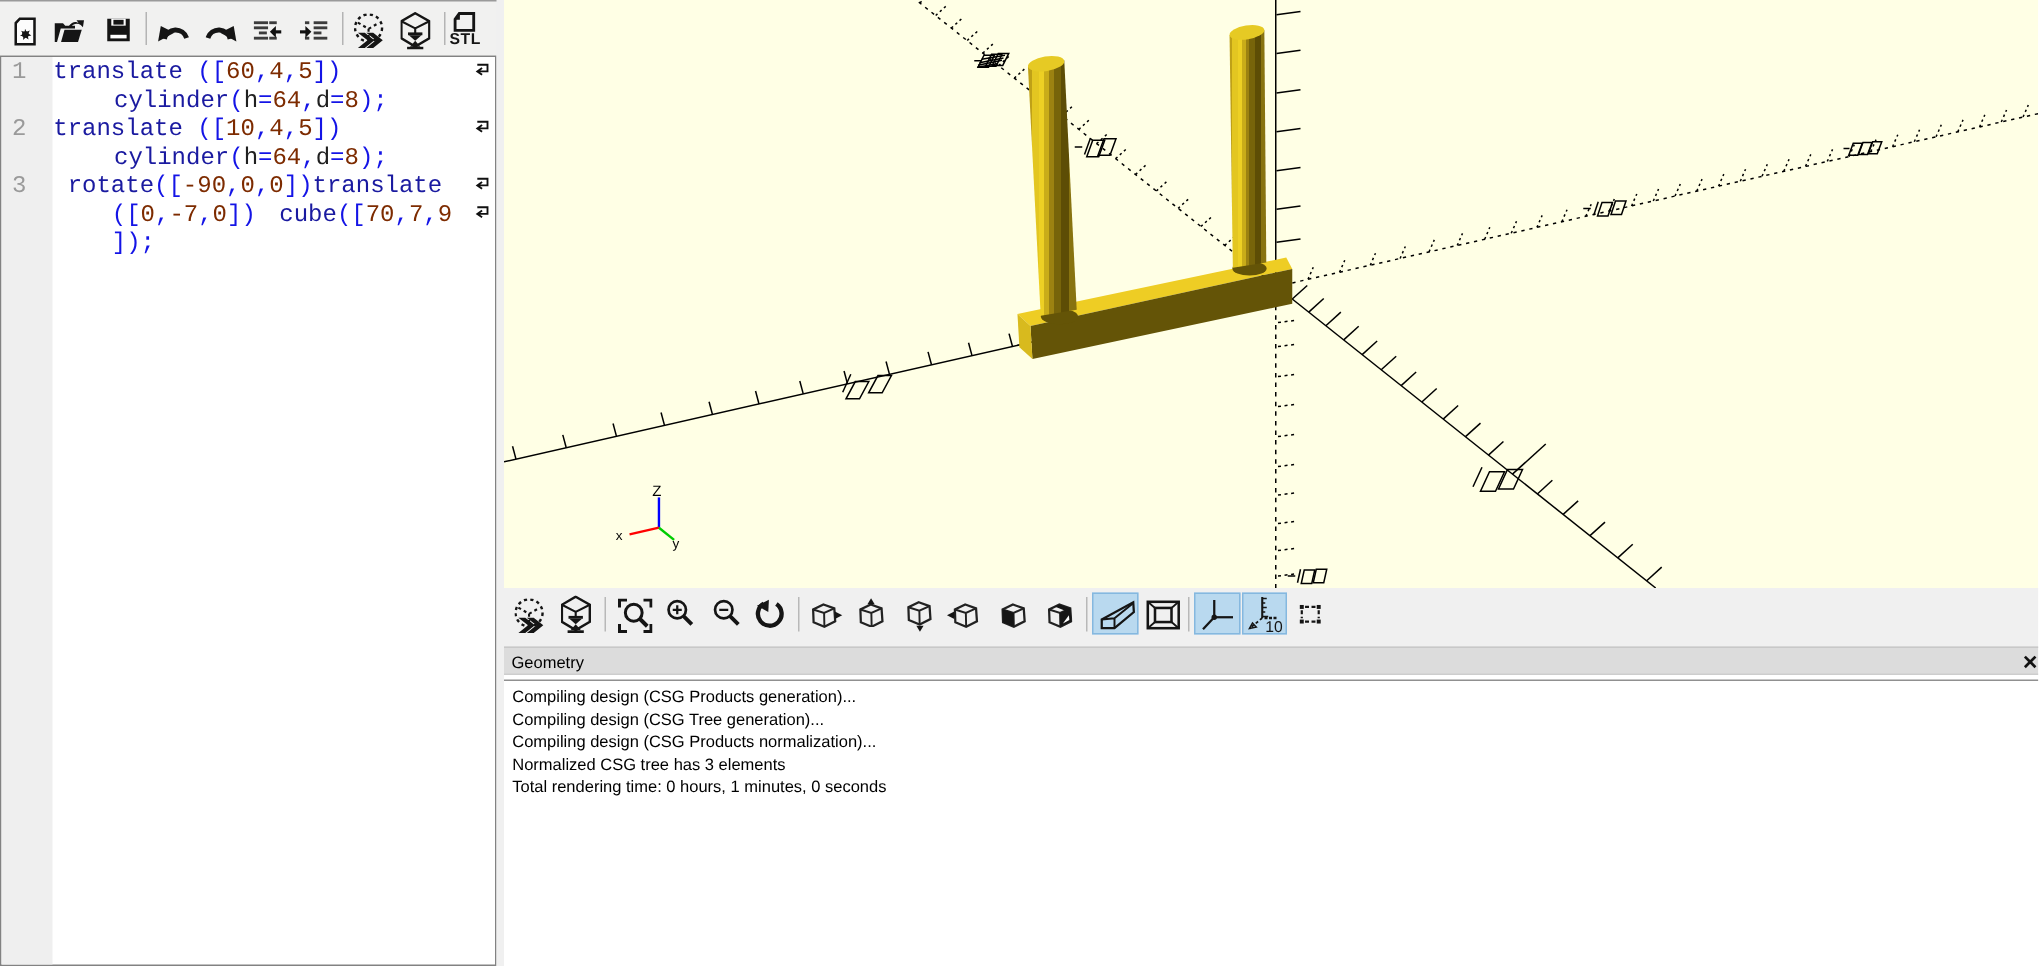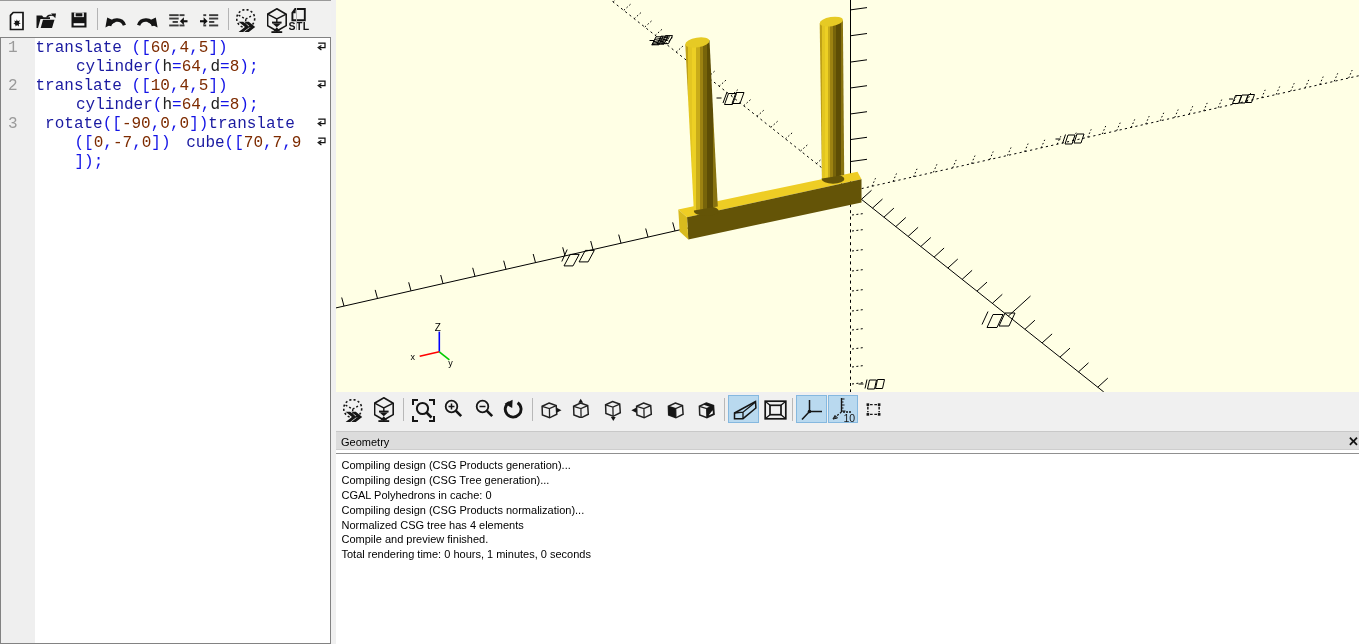--- a/index.html
+++ b/index.html
@@ -234,21 +234,21 @@
         </g>
       </svg></div>
 <div style="position:absolute;left:267px;top:7.5px;line-height:0"><svg width="20" height="25" viewBox="0 0 20 25">
         <path d="M9.8 0.8 L19.2 6.2 V17.6 L9.8 23 L0.6 17.6 V6.2 Z" fill="none" stroke="#151515" stroke-width="1.6"></path>
         <path d="M0.6 6.2 L9.8 10.9 L19.2 6.2 M9.8 10.9 V14" fill="none" stroke="#151515" stroke-width="1.4"></path>
         <rect x="5" y="13.6" width="9.6" height="1.9" fill="#151515"></rect>
         <path d="M5.6 15.5 H14 L9.8 19.2 Z" fill="#151515"></path>
         <path d="M9.8 19.2 L13.3 23.2 H6.3 Z" fill="#151515"></path>
         <rect x="4.4" y="23.2" width="10.8" height="1.8" fill="#151515"></rect>
       </svg></div>
-<div style="position:absolute;left:289px;top:7.5px;line-height:0"><svg width="21" height="22" viewBox="0 0 21 22">
+<div style="position:absolute;left:300px;top:7.5px;line-height:0"><svg width="21" height="22" viewBox="0 0 21 22">
         <path d="M6.2 1 H15.8 V12.2 H3.4 V4.8 Z" fill="none" stroke="#151515" stroke-width="1.9"></path>
         <path d="M6.6 1 V5.2 H3.4 Z" fill="#151515"></path>
         <text x="-0.4" y="21.6" font-family="Liberation Sans" font-size="10.5" font-weight="bold" fill="#151515" letter-spacing="0.4">STL</text>
       </svg></div>
 <div style="position:absolute;left:97px;top:8px;width:1px;height:22px;background:#b4b4b4"></div>
 <div style="position:absolute;left:227.5px;top:8px;width:1px;height:22px;background:#b4b4b4"></div>
 <div style="position:absolute;left:295.5px;top:8px;width:1px;height:22px;background:#b4b4b4"></div>
 <div style="position:absolute;left:0;top:37px;width:331px;height:607px;background:#fff;border:1px solid #828282;box-sizing:border-box"></div>
 <div style="position:absolute;left:1px;top:38px;width:34px;height:605px;background:#efefef"></div>
 <div style="position:absolute;left:8px;top:39px;font-family:'Liberation Mono',monospace;font-size:16px;line-height:19px;color:#9a9a9a">1</div>
@@ -392,18 +392,16 @@
 <div style="position:absolute;left:532.3px;top:398px;width:1px;height:23px;background:#b8b8b8"></div>
 <div style="position:absolute;left:724.3px;top:398px;width:1px;height:23px;background:#b8b8b8"></div>
 <div style="position:absolute;left:792.4px;top:398px;width:1px;height:23px;background:#b8b8b8"></div>
 <div style="position:absolute;left:336px;top:431px;width:1023px;height:19px;background:#dcdcdc;border-top:1px solid #c8c8c8;border-bottom:1px solid #cdcdcd;box-sizing:border-box"></div>
 <div style="position:absolute;left:341px;top:435.5px;font-size:11px;color:#000">Geometry</div>
 <div style="position:absolute;left:1348px;top:434px;font-size:13px;font-weight:bold;color:#111">✕</div>
 <div style="position:absolute;left:336px;top:453.3px;width:1023px;height:1px;background:#909090"></div>
 <div style="position:absolute;left:341.5px;top:457.8px;font-size:11px;line-height:14.93px;color:#000">
       <div>Compiling design (CSG Products generation)...</div>
       <div>Compiling design (CSG Tree generation)...</div>
-      <div>CGAL Polyhedrons in cache: 0</div>
       <div>Compiling design (CSG Products normalization)...</div>
-      <div>Normalized CSG tree has 4 elements</div>
-      <div>Compile and preview finished.</div>
+      <div>Normalized CSG tree has 3 elements</div>
       <div>Total rendering time: 0 hours, 1 minutes, 0 seconds</div>
     </div>
 </div>
 </body></html>

